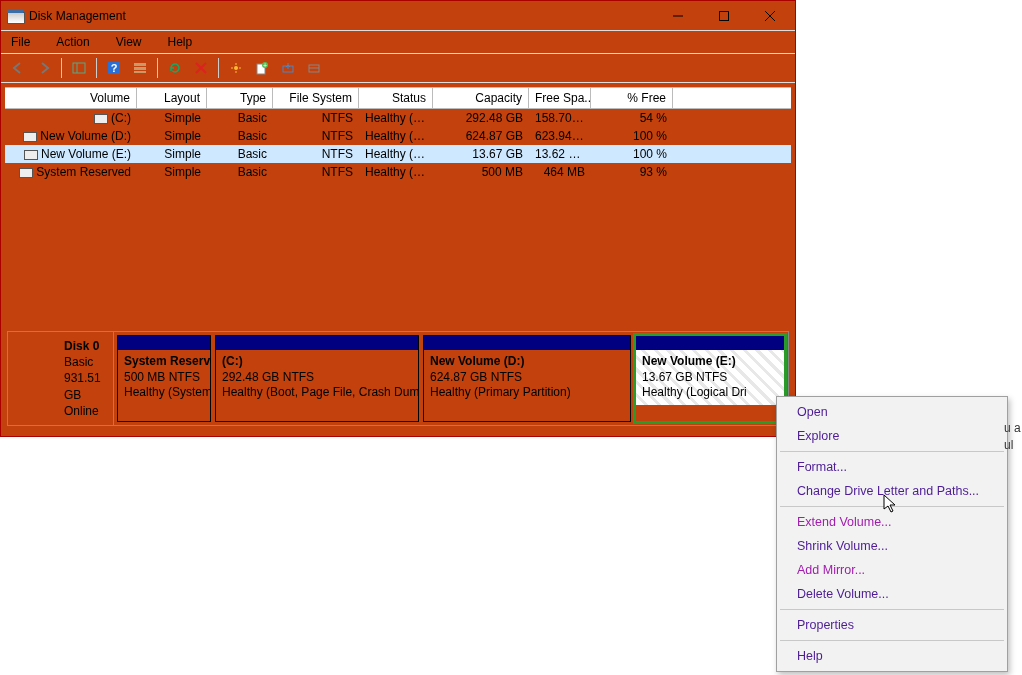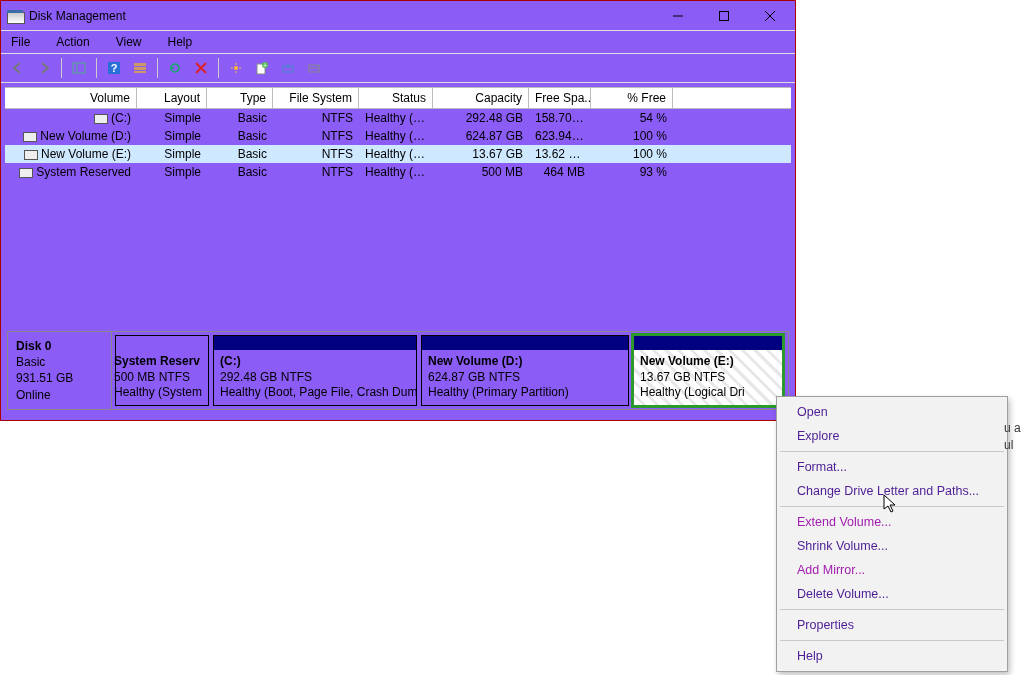--- a/index.html
+++ b/index.html
@@ -1,18 +1,18 @@
 <!DOCTYPE html>
 <html><head>
 <meta charset="utf-8">
 <style>
 * { box-sizing: border-box; margin: 0; padding: 0; }
 body { font-family: "Segoe UI", Tahoma, sans-serif; font-size: 12px; background: #fff; color: #000; width: 1022px; height: 675px; overflow: hidden; position: relative; }
 
-.window { border: 1px solid #a00; width: 796px; background: #8b5cf6; }
+.window { border: 1px solid #a00; width: 796px; background: #c2410c; }
 .titlebar { display: flex; align-items: center; height: 30px; padding: 0 2px; border-bottom: 1px solid #ddd; }
 .titlebar .ticon { width: 16px; height: 16px; margin: 0 6px 0 4px; display:inline-block; position:relative; }
 .titlebar .ticon::before{content:"";position:absolute;left:0;top:4px;width:16px;height:10px;border:1px solid #555;background:linear-gradient(#ccc,#fff);}
 .titlebar .ticon::after{content:"";position:absolute;left:0;top:2px;width:16px;height:3px;background:#3a6ea5;}
 .titlebar .title { flex: 0 0 auto; font-size: 12px; }
 .titlebar .spacer { flex: 1; }
 .wbtn { width: 46px; height: 30px; display: flex; align-items: center; justify-content: center; font-family: inherit; }
 .wbtn svg { width: 10px; height: 10px; }
 
 .menubar { display: flex; gap: 26px; padding: 4px 10px; border-bottom: 1px solid #ddd; }
@@ -38,21 +38,21 @@
 .c2{width:66px;}
 .c3{width:86px;}
 .c4{width:74px;}
 .c5{width:96px;}
 .c6{width:62px;}
 .c7{width:82px;}
 
 .toparea{height:236px;overflow:auto;margin:4px;text-align:right;}
 
 .diskarea{padding:4px 6px;}
-.diskrow{display:flex;border:1px solid #888;margin-bottom:6px;}
+.diskrow{display:flex;border:1px solid #888;margin-bottom:6px;padding-left:48px;}
 .diskinfo{width:104px;padding:6px 8px;border-right:1px solid #888;font-size:12px;line-height:1.35;}
 .parts{flex:1;display:flex;gap:4px;padding:3px;}
 .part{border:1px solid #000;display:flex;flex-direction:column;}
 .part .bar{height:14px;background:#000080;}
 .part .pbody{padding:4px 6px;font-size:12px;line-height:1.3;overflow:hidden;white-space:nowrap;}
 .part.selected{outline:3px solid #2a9b2a;outline-offset:-1px;}
 .part.selected .pbody{
   background:repeating-linear-gradient(45deg,#fff,#fff 6px,#e8e8e8 6px,#e8e8e8 9px);
 }
 
@@ -230,21 +230,21 @@
 
   <div class="diskarea">
     <div class="diskrow">
       <div class="diskinfo">
         <b><span>Disk 0</span></b><br>
         <span>Basic</span><br>
         <span>931.51 GB</span><br>
         <span>Online</span>
       </div>
       <div class="parts" id="parts">
-          <div class="part" style="width: 94px; align-items: flex-end;">
+          <div class="part" style="width: 94px;">
             <div class="bar"></div>
             <div class="pbody"><b>System Reserv</b><br><span>500 MB NTFS</span><br><span>Healthy (System</span></div>
           </div>
           <div class="part" style="width: 204px;">
             <div class="bar"></div>
             <div class="pbody"><b>(C:)</b><br><span>292.48 GB NTFS</span><br><span>Healthy (Boot, Page File, Crash Dum</span></div>
           </div>
           <div class="part" style="width: 208px;">
             <div class="bar"></div>
             <div class="pbody"><b>New Volume  (D:)</b><br><span>624.87 GB NTFS</span><br><span>Healthy (Primary Partition)</span></div>

